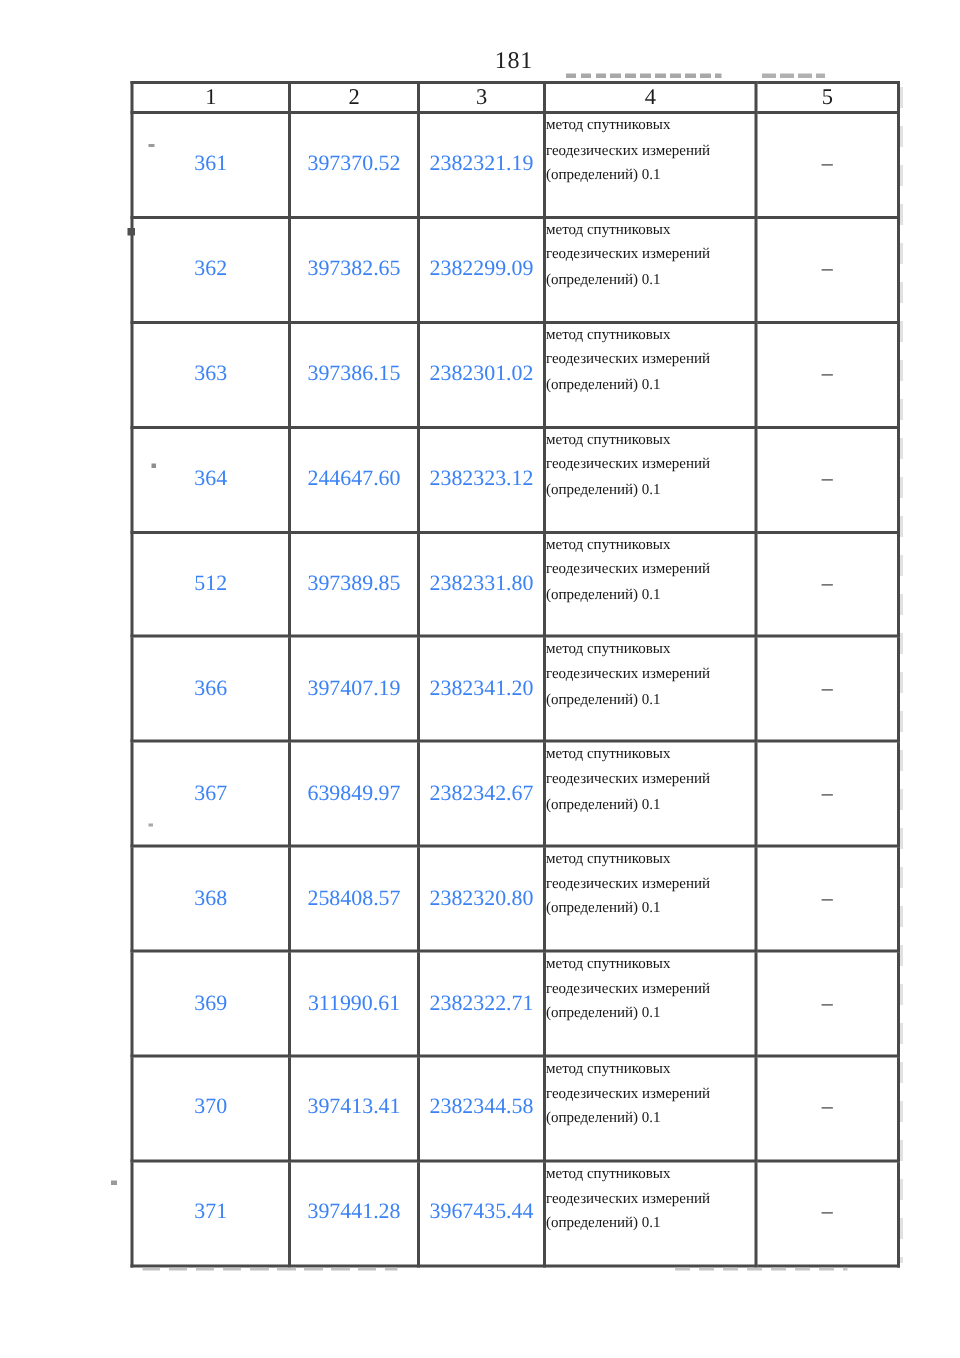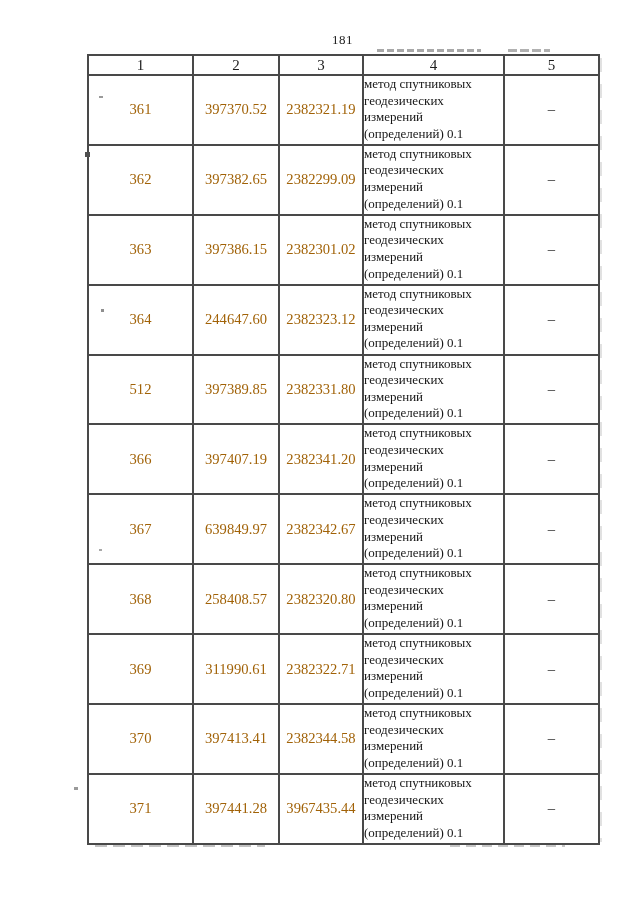--- a/index.html
+++ b/index.html
@@ -9,21 +9,21 @@
     position: relative;
     overflow: hidden;
     font-family: "Liberation Serif", "DejaVu Serif", serif;
     color: #1a1a1a;
     -webkit-font-smoothing: antialiased;
   }
   .page-number {
     position: absolute;
     top: 32px; left: 87px; width: 511px;
     text-align: center;
-    font-size: 13px;
+    font-size: 16px;
     letter-spacing: 0.5px;
     color: #222;
   }
   table.coords {
     position: absolute;
     left: 87px; top: 54px;
     width: 511px;
     border-collapse: collapse;
     table-layout: fixed;
   }
@@ -38,27 +38,27 @@
     font-size: 15px;
     text-align: center;
     vertical-align: middle;
     color: #1c1c1c;
   }
   table.coords tbody tr { height: 69.9px; }
   td.c1, td.c2, td.c3 {
     text-align: center;
     vertical-align: middle;
     font-size: 14.6px;
-    color: #a16207;
+    color: #3b82f6;
     margin-top: 28px;
   }
   td.c4 {
     text-align: left;
     vertical-align: top;
-    font-size: 13px;
+    font-size: 10px;
     line-height: 16.6px;
     padding: 2px 4px 0 6px;
     color: #161616;
   }
   td.c5 {
     text-align: center;
     vertical-align: middle;
     font-size: 14.6px;
     color: #2a2a2a;
   }

